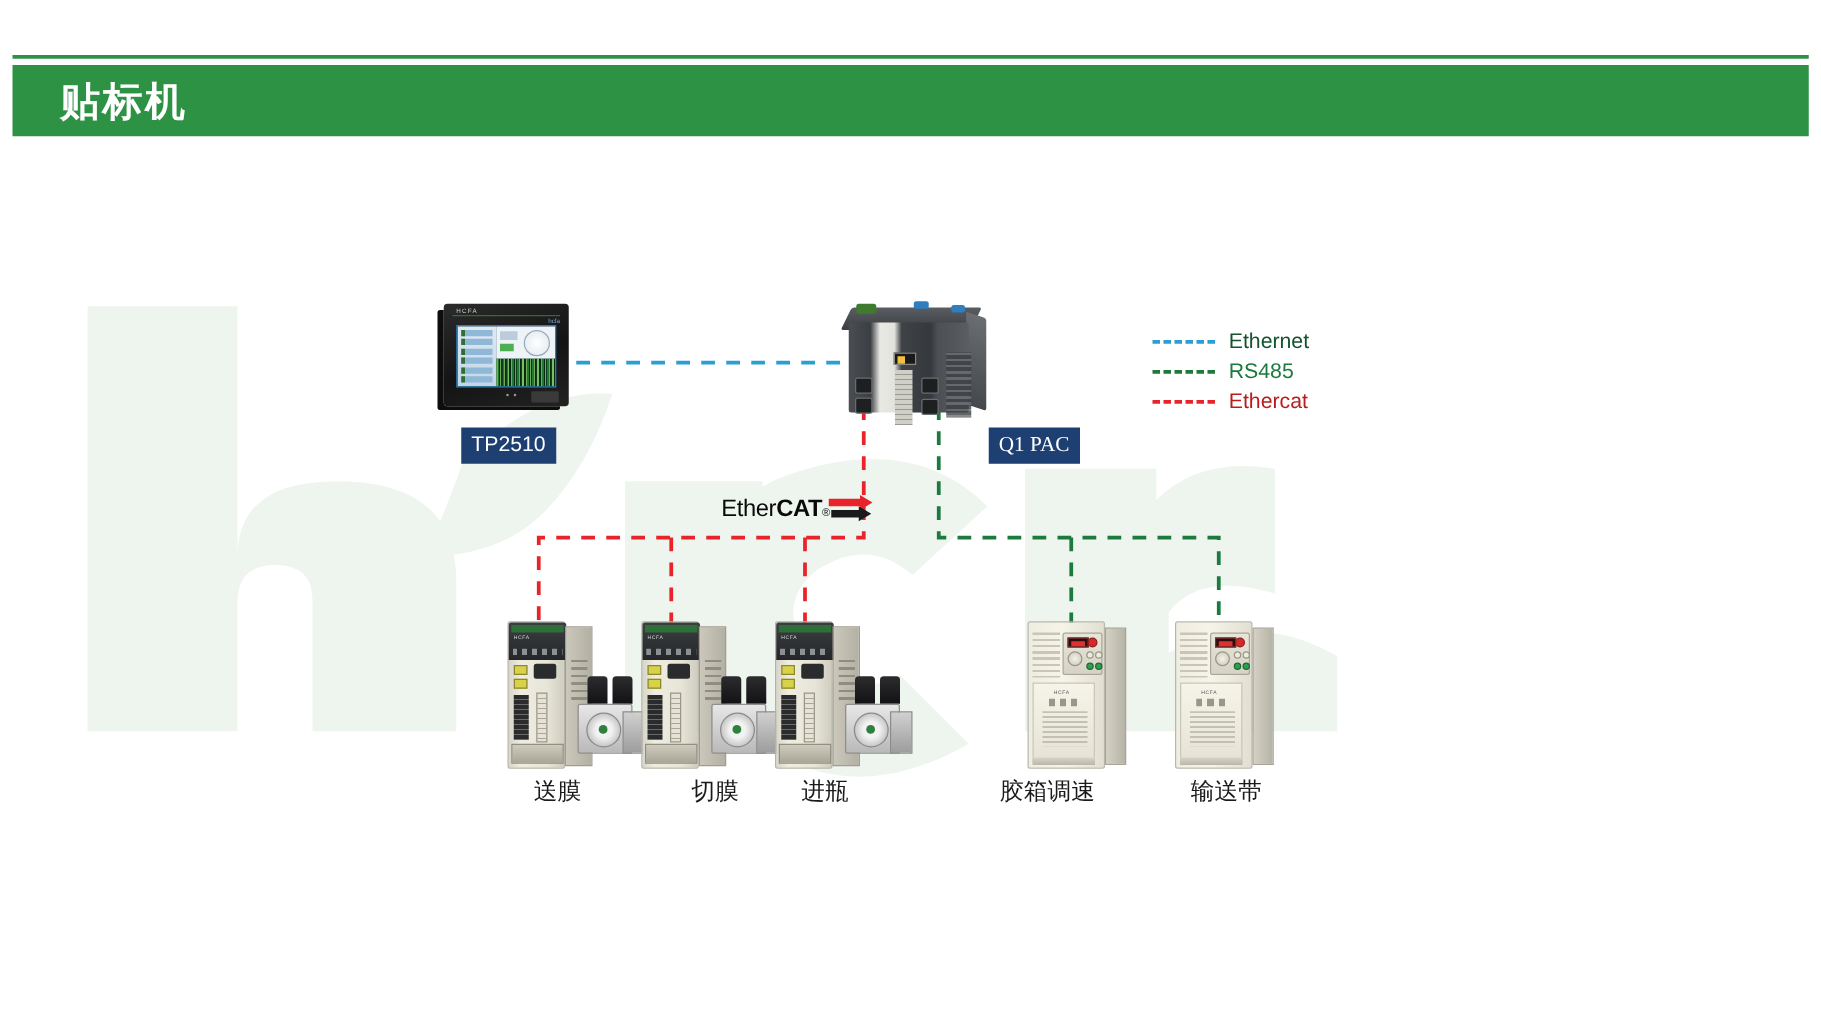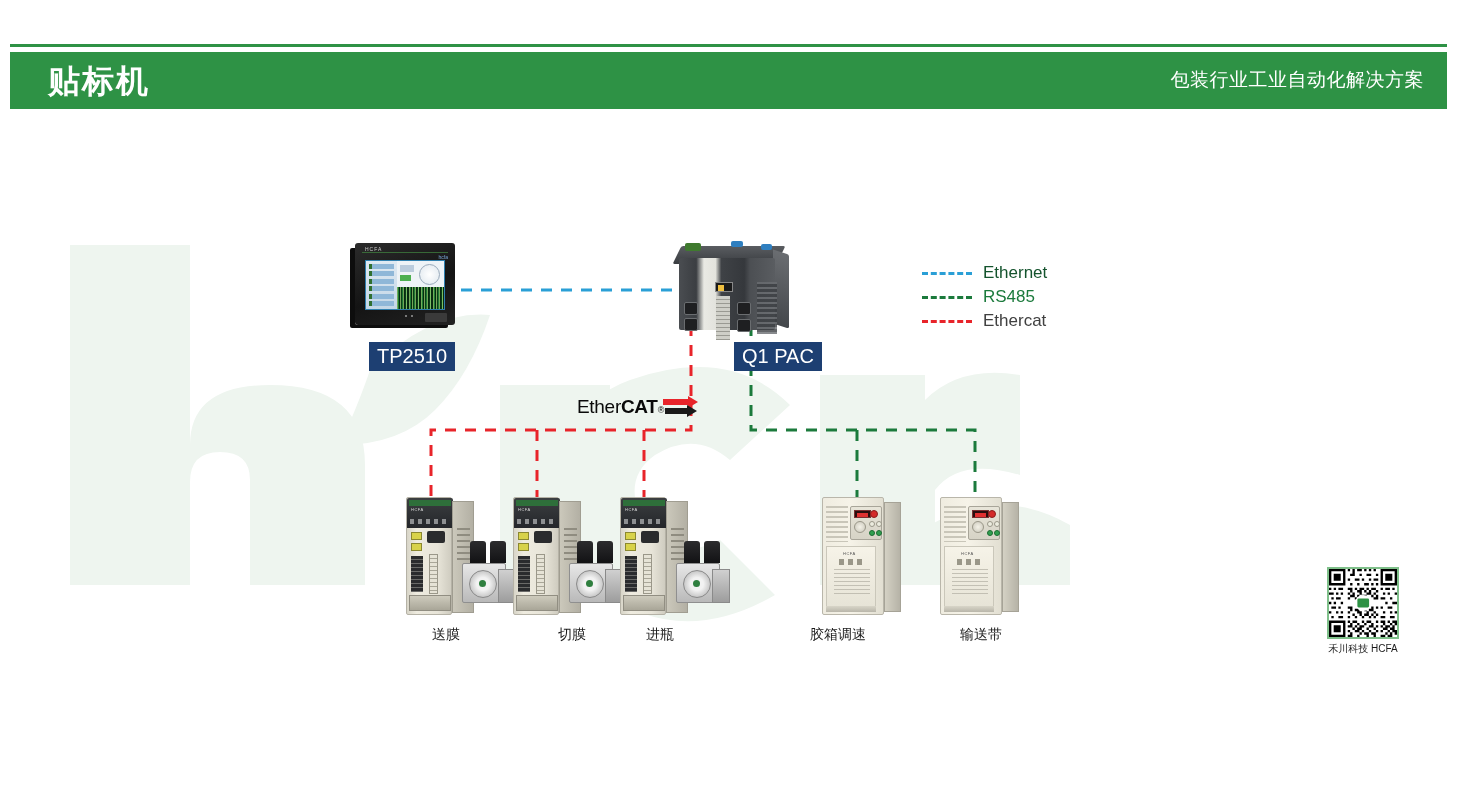--- a/index.html
+++ b/index.html
@@ -37,38 +37,38 @@
     line-height:28px; z-index:4;
   }
 
   
   .legend { position:absolute; left:922px; top:261px; z-index:6; }
   .legend-row { display:flex; align-items:center; height:24px; margin-bottom:0px; }
   .legend-dash { width:50px; height:0; border-top:3px dashed; margin-right:11px; }
   .legend-label { font-size:17px; line-height:24px; white-space:nowrap; }
   .lg-ethernet { color:#14532d; }
   .lg-rs485    { color:#1b7a3c; }
-  .lg-ethercat { color:#404040;text-align:right; }
+  .lg-ethercat { color:#b91c1c;text-align:right; }
   .ld-ethernet { border-color:#2a9fd6; }
   .ld-rs485    { border-color:#1b7a3c; }
   .ld-ethercat { border-color:#e8242a; }
 
   
   .wires { position:absolute; left:0; top:0; width:1457px; height:812px; z-index:2; }
 
   
   .plate {
     position:absolute; background:#1d3f72; color:#ffffff;
-    font-size:20px; line-height:24px; padding:2px 8px 3px 8px;
+    font-size:17px; line-height:24px; padding:2px 8px 3px 8px;
     white-space:nowrap; z-index:6;
   }
 
   
   .cap {
-    position:absolute; font-size:14px; color:#1a1a1a;
+    position:absolute; font-size:19px; color:#1a1a1a;
     white-space:nowrap; text-align:center; z-index:6; line-height:26px;
   }
 
   
   .ecat-logo {
     position:absolute; left:577px; top:396px; z-index:7;
     display:flex; align-items:flex-end;
   }
   .ecat-text {
     font-size:19px; line-height:22px; color:#0a0a0a;
@@ -257,21 +257,20 @@
       <path d="M470 160 h110 v200 h-110 z"></path>
       <path d="M600 155 q100 -35 160 25 l-60 55 q-35 -30 -75 -5 q-35 25 -10 70 q22 40 75 15 l55 55 q-95 55 -175 -5 q-75 -60 -35 -150 q22 -45 65 -60 z"></path>
       <path d="M790 150 h105 v25 q35 -35 95 -25 v100 q-60 -18 -85 15 v95 h-115 z"></path>
       <path d="M900 300 q70 -40 140 0 v60 h-140 z"></path>
     </g>
   </svg>
 
   <div class="hdr-rule"></div>
   <div class="hdr-bar"></div>
   <div class="hdr-title">贴标机</div>
-  <div class="hdr-sub">包装行业工业自动化解决方案</div>
 
   <svg class="wires" viewBox="0 0 1457 812">
 
     <path d="M461 290 H676" stroke="#2a9fd6" stroke-width="3" fill="none" stroke-dasharray="11 9"></path>
 
     <path d="M691 325 V430 H431 V500" stroke="#e8242a" stroke-width="3" fill="none" stroke-dasharray="11 9"></path>
     <path d="M537 430 V500" stroke="#e8242a" stroke-width="3" fill="none" stroke-dasharray="11 9"></path>
     <path d="M644 430 V500" stroke="#e8242a" stroke-width="3" fill="none" stroke-dasharray="11 9"></path>
 
     <path d="M751 325 V430 H975 V500" stroke="#1b7a3c" stroke-width="3" fill="none" stroke-dasharray="11 9"></path>
@@ -334,21 +333,21 @@
         <div class="pac-disp"></div>
         <div class="pac-strip"></div>
         <div class="pac-vent"></div>
         <div class="pac-port" style="left:5px; top:44px;"></div>
         <div class="pac-port" style="left:5px; top:60px;"></div>
         <div class="pac-port" style="left:58px; top:44px;"></div>
         <div class="pac-port" style="left:58px; top:61px;"></div>
       </div>
     </div>
   </div>
-  <div class="plate" style="left:734px; top:342px;">Q1 PAC</div>
+  <div class="plate" style="left:791px; top:342px;font-family:Liberation Serif, serif;">Q1 PAC</div>
 
   <div class="ecat-logo">
     <span class="ecat-text"><span>Ether</span><b>CAT</b><span class="ecat-reg">®</span></span>
     <svg width="38" height="24" viewBox="0 0 38 24" style="margin-left:-3px;margin-bottom:1px;">
       <path d="M2 3 H27 V0 L37 6 L27 12 V9 H2 Z" fill="#e8242a"></path>
       <path d="M4 12 H26 V9 L36 15 L26 21 V18 H4 Z" fill="#1a1a1a"></path>
     </svg>
   </div>
 
   <div class="dev" style="left:406px; top:497px; width:112px; height:120px;">
@@ -459,66 +458,15 @@
         <span class="nm">HCFA</span>
         <span class="warn"></span>
         <span class="txt"></span>
       </div>
       <div class="vfd-bot"></div>
     </div>
     <div class="vfd-side"></div>
   </div>
   <div class="cap" style="left:931px; top:621px; width:100px;">输送带</div>
 
-  <div class="qr-block" style="left:1327px; top:567px;">
-    <div class="qr-box">
-      <svg width="68" height="68" viewBox="0 0 29 29">
-        <rect width="29" height="29" fill="#fff"></rect>
-        <g fill="#000">
-          <path d="M0 0h7v7H0z M1 1v5h5V1z M2 2h3v3H2z"></path>
-          <path d="M22 0h7v7h-7z M23 1v5h5V1z M24 2h3v3h-3z"></path>
-          <path d="M0 22h7v7H0z M1 23v5h5v-5z M2 24h3v3H2z"></path>
-          <path d="M8 0h1v1H8z M10 0h1v2h-1z M12 0h2v1h-2z M15 0h1v1h-1z M17 0h1v1h-1z M19 0h1v1h-1z
-                   M9 2h2v1H9z M13 2h1v1h-1z M16 2h2v1h-2z M20 2h1v1h-1z
-                   M8 4h1v1H8z M11 4h2v1h-2z M14 4h1v1h-1z M17 4h1v1h-1z M19 4h2v1h-2z
-                   M9 6h1v1H9z M12 6h1v1h-1z M15 6h2v1h-2z M18 6h1v1h-1z M20 6h1v1h-1z"></path>
-          <path d="M0 8h1v1H0z M2 8h1v1H2z M4 8h2v1H4z M0 10h2v1H0z M3 10h1v1H3z M5 10h1v1H5z
-                   M1 12h1v1H1z M3 12h2v1H3z M0 14h1v1H0z M2 14h1v1H2z M5 14h1v1H5z
-                   M1 16h2v1H1z M4 16h1v1H4z M0 18h1v1H0z M3 18h1v1H3z M5 18h1v1H5z
-                   M1 20h1v1H1z M4 20h2v1H4z"></path>
-          <path d="M22 8h1v1h-1z M24 8h2v1h-2z M27 8h1v1h-1z M23 10h1v1h-1z M25 10h1v1h-1z M28 10h1v1h-1z
-                   M22 12h2v1h-2z M26 12h1v1h-1z M24 14h1v1h-1z M27 14h2v1h-2z
-                   M22 16h1v1h-1z M25 16h2v1h-2z M23 18h1v1h-1z M26 18h1v1h-1z M28 18h1v1h-1z
-                   M22 20h2v1h-2z M26 20h2v1h-2z"></path>
-          <path d="M8 8h2v1H8z M11 8h1v1h-1z M13 8h2v1h-2z M16 8h1v1h-1z M18 8h2v1h-2z
-                   M9 9h1v1H9z M12 9h2v1h-2z M15 9h1v1h-1z M17 9h1v1h-1z M20 9h1v1h-1z
-                   M8 10h1v1H8z M10 10h1v1h-1z M13 10h1v1h-1z M16 10h2v1h-2z M19 10h1v1h-1z
-                   M9 11h2v1H9z M12 11h1v1h-1z M14 11h2v1h-2z M18 11h1v1h-1z M20 11h1v1h-1z
-                   M8 12h1v1H8z M11 12h1v1h-1z M15 12h1v1h-1z M19 12h2v1h-2z
-                   M8 16h2v1H8z M12 16h1v1h-1z M14 16h2v1h-2z M18 16h1v1h-1z M20 16h1v1h-1z
-                   M9 17h1v1H9z M11 17h2v1h-2z M15 17h1v1h-1z M17 17h2v1h-2z
-                   M8 18h1v1H8z M12 18h2v1h-2z M16 18h1v1h-1z M19 18h1v1h-1z
-                   M10 19h1v1h-1z M13 19h1v1h-1z M15 19h2v1h-2z M18 19h1v1h-1z M20 19h1v1h-1z
-                   M8 20h1v1H8z M11 20h1v1h-1z M14 20h1v1h-1z M17 20h1v1h-1z M19 20h1v1h-1z"></path>
-          <path d="M8 22h1v1H8z M10 22h2v1h-2z M14 22h1v1h-1z M16 22h2v1h-2z M20 22h1v1h-1z
-                   M9 23h1v1H9z M12 23h1v1h-1z M15 23h1v1h-1z M18 23h1v1h-1z
-                   M8 24h2v1H8z M11 24h1v1h-1z M13 24h2v1h-2z M17 24h2v1h-2z M20 24h1v1h-1z
-                   M10 25h1v1h-1z M12 25h2v1h-2z M16 25h1v1h-1z M19 25h1v1h-1z
-                   M8 26h1v1H8z M11 26h2v1h-2z M14 26h1v1h-1z M17 26h1v1h-1z M20 26h1v1h-1z
-                   M9 27h1v1H9z M13 27h1v1h-1z M15 27h2v1h-2z M18 27h2v1h-2z
-                   M8 28h2v1H8z M12 28h1v1h-1z M16 28h1v1h-1z M19 28h1v1h-1z
-                   M22 22h2v1h-2z M25 22h1v1h-1z M27 22h2v1h-2z
-                   M23 23h1v1h-1z M26 23h1v1h-1z M28 23h1v1h-1z
-                   M22 24h1v1h-1z M24 24h2v1h-2z M27 24h1v1h-1z
-                   M23 25h2v1h-2z M26 25h2v1h-2z
-                   M22 26h1v1h-1z M25 26h1v1h-1z M27 26h2v1h-2z
-                   M24 27h1v1h-1z M26 27h1v1h-1z M28 27h1v1h-1z
-                   M22 28h2v1h-2z M25 28h2v1h-2z"></path>
-        </g>
-        <circle cx="14.5" cy="14.5" r="3.4" fill="#fff"></circle>
-        <rect x="12.1" y="12.6" width="5" height="3.8" rx="0.6" fill="#2e9245"></rect>
-      </svg>
-    </div>
-    <div class="qr-cap">禾川科技 HCFA</div>
-  </div>
 
 
 </div>
 
 </body></html>

